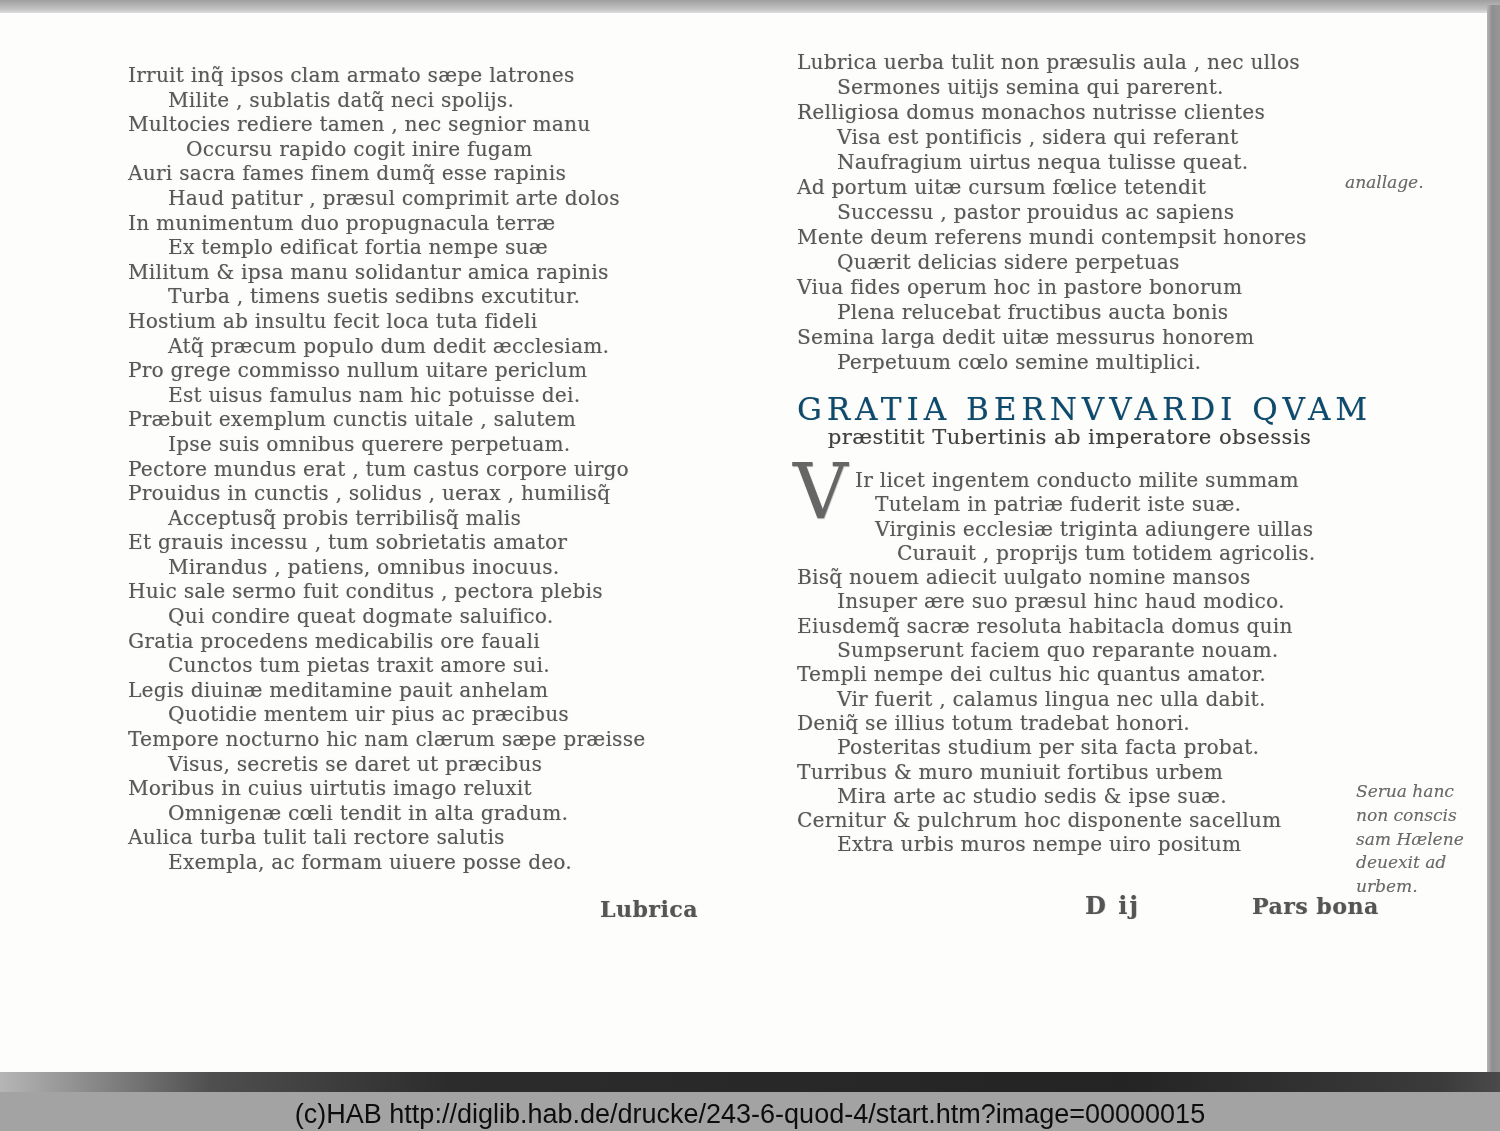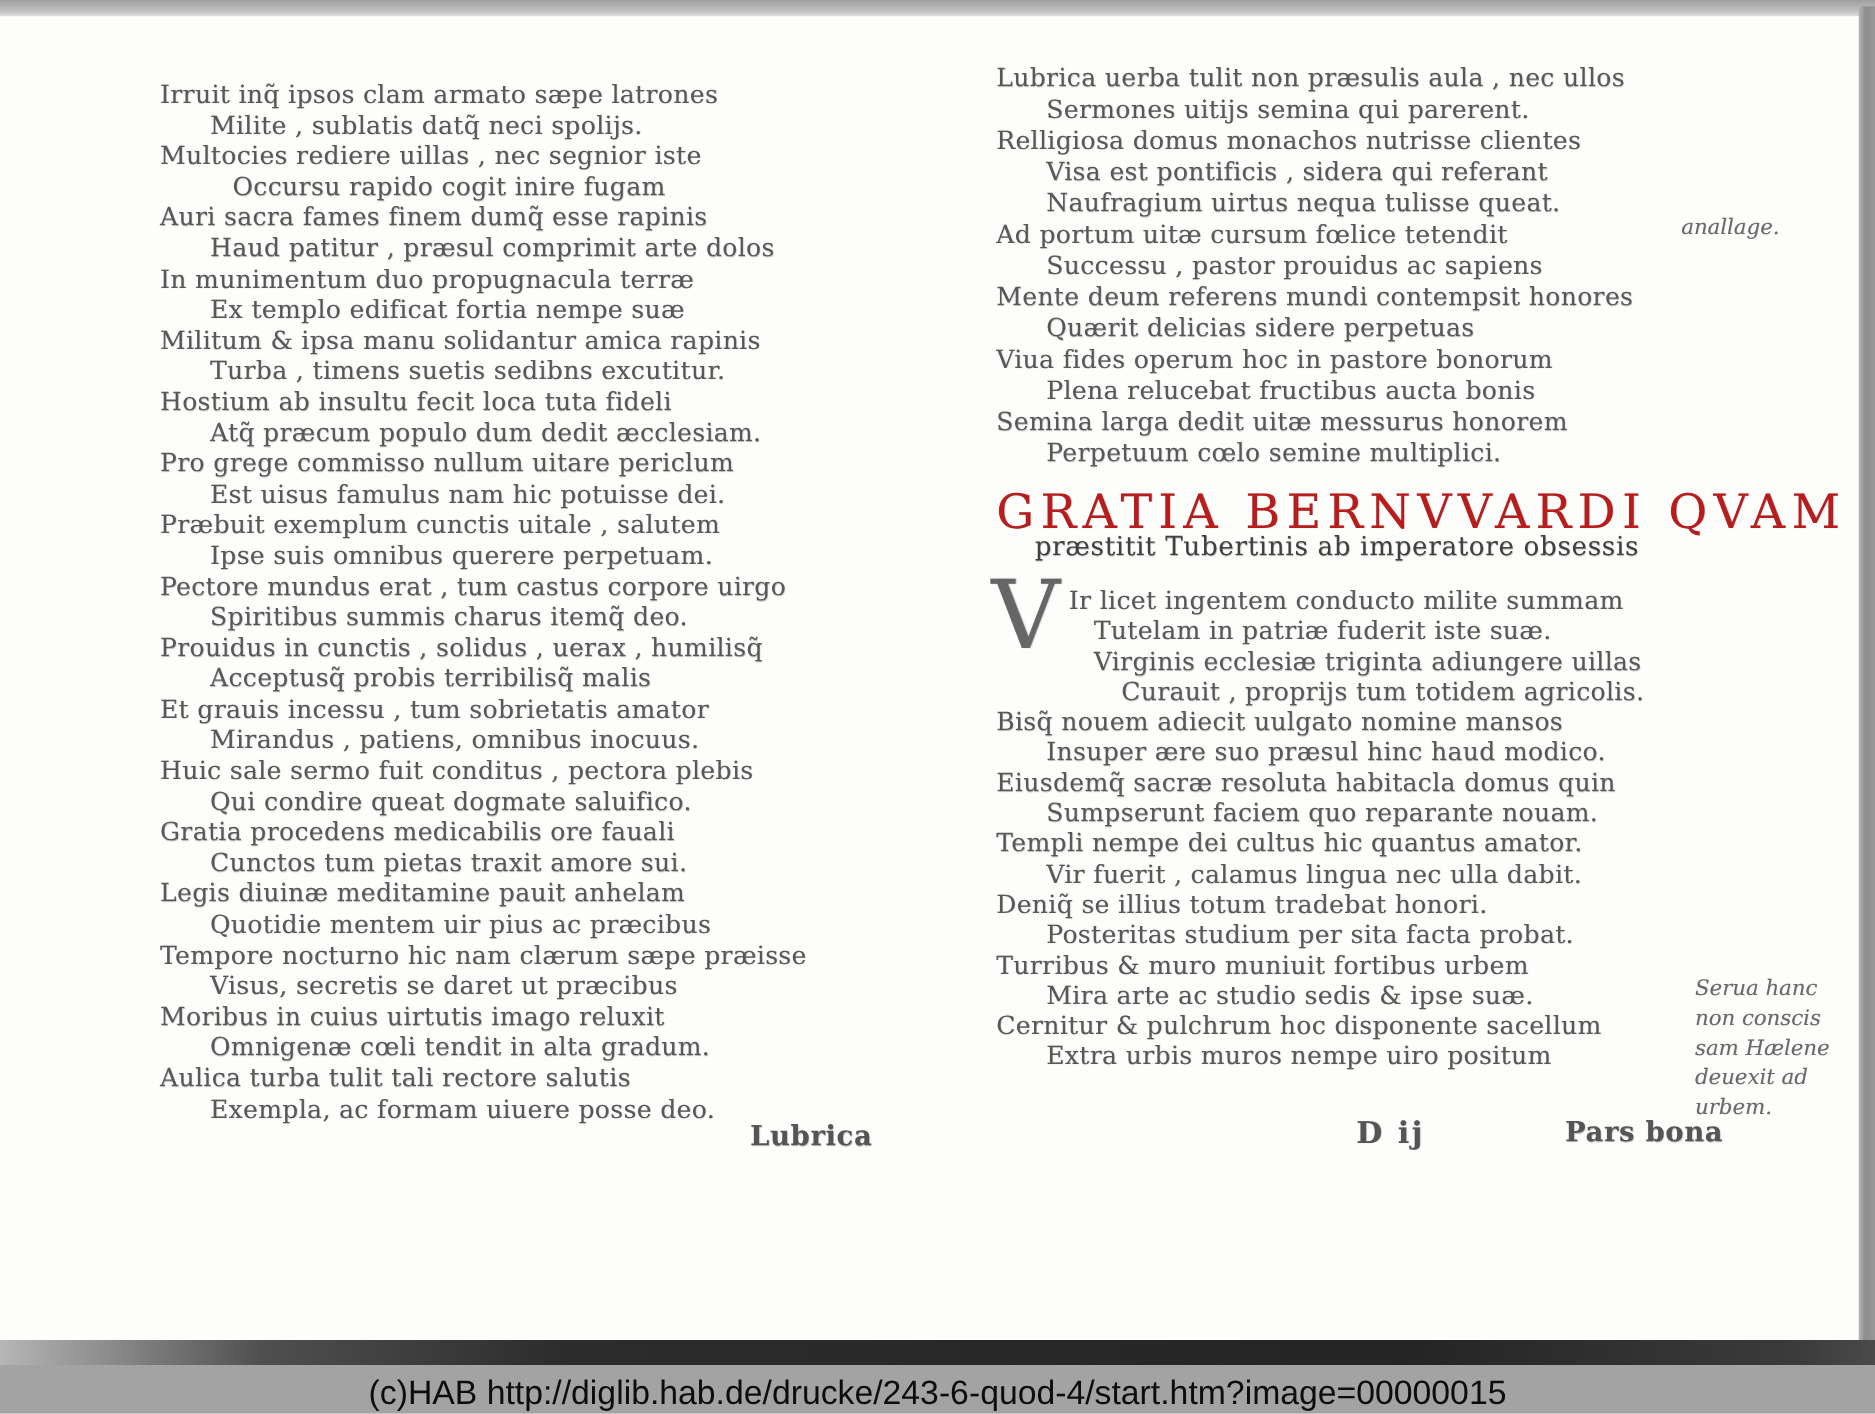--- a/index.html
+++ b/index.html
@@ -25,21 +25,21 @@
     text-shadow:0.4px 0.4px 0.7px rgba(90,90,90,0.45);white-space:nowrap;}
   #left-col{left:128px;top:63px;width:545px;line-height:24.6px;}
   #right-col{left:797px;top:50px;width:560px;line-height:25px;}
   .vline{white-space:nowrap;}
   .i0{margin-left:0;}
   .i1{margin-left:40px;}
   .i2{margin-left:58px;}
   .i3{margin-left:78px;}
   .i4{margin-left:100px;}
   .heading-block{margin-top:22px;margin-bottom:16px;text-align:center;width:545px;}
-  .heading{font-size:38px;letter-spacing:5px;color:#b91c1c;white-space:nowrap;}
+  .heading{font-size:31px;letter-spacing:5px;color:#0c4a6e;white-space:nowrap;}
   .subheading{font-size:21px;letter-spacing:0.5px;color:#404040;margin-top:3px;white-space:nowrap;}
   #poem2{line-height:24.3px;margin-top:18px;position:relative;}
   .dropcap{position:absolute;left:-4px;top:-6px;font-size:76px;line-height:60px;
     color:#666;text-shadow:0.5px 0.5px 1px rgba(90,90,90,0.5);}
   .catchword{position:absolute;font-weight:bold;font-size:22px;color:#555;
     letter-spacing:0.5px;text-shadow:0.4px 0.4px 0.8px rgba(80,80,80,0.5);white-space:nowrap;}
   #catchword-left{left:600px;top:896px;}
   #catchword-right{left:1252px;top:893px;}
   .signature{position:absolute;left:1085px;top:891px;font-size:24px;font-weight:bold;
     color:#555;letter-spacing:2px;text-shadow:0.4px 0.4px 0.8px rgba(80,80,80,0.5);text-align:right;}
@@ -52,36 +52,35 @@
 <body>
 
 <div class="stage">
 
   <div class="top-strip"></div>
   <div class="right-band"></div>
 
   <div id="left-col" class="verse-col">
       <div class="vline i0">Irruit inq̃ ipsos clam armato sæpe latrones</div>
       <div class="vline i1">Milite , sublatis datq̃ neci spolijs.</div>
-      <div class="vline i0">Multocies rediere uillas , nec segnior iste</div>
+      <div class="vline i0">Multocies rediere tamen , nec segnior manu</div>
       <div class="vline i2">Occursu rapido cogit inire fugam</div>
       <div class="vline i0">Auri sacra fames finem dumq̃ esse rapinis</div>
       <div class="vline i1">Haud patitur , præsul comprimit arte dolos</div>
       <div class="vline i0">In munimentum duo propugnacula terræ</div>
       <div class="vline i1">Ex templo edificat fortia nempe suæ</div>
       <div class="vline i0">Militum &amp; ipsa manu solidantur amica rapinis</div>
       <div class="vline i1">Turba , timens suetis sedibns excutitur.</div>
       <div class="vline i0">Hostium ab insultu fecit loca tuta fideli</div>
       <div class="vline i1">Atq̃ præcum populo dum dedit æcclesiam.</div>
       <div class="vline i0">Pro grege commisso nullum uitare periclum</div>
       <div class="vline i1">Est uisus famulus nam hic potuisse dei.</div>
       <div class="vline i0">Præbuit exemplum cunctis uitale , salutem</div>
       <div class="vline i1">Ipse suis omnibus querere perpetuam.</div>
       <div class="vline i0">Pectore mundus erat , tum castus corpore uirgo</div>
-      <div class="vline i1">Spiritibus summis charus itemq̃ deo.</div>
       <div class="vline i0">Prouidus in cunctis , solidus , uerax , humilisq̃</div>
       <div class="vline i1">Acceptusq̃ probis terribilisq̃ malis</div>
       <div class="vline i0">Et grauis incessu , tum sobrietatis amator</div>
       <div class="vline i1">Mirandus , patiens, omnibus inocuus.</div>
       <div class="vline i0">Huic sale sermo fuit conditus , pectora plebis</div>
       <div class="vline i1">Qui condire queat dogmate saluifico.</div>
       <div class="vline i0">Gratia procedens medicabilis ore fauali</div>
       <div class="vline i1">Cunctos tum pietas traxit amore sui.</div>
       <div class="vline i0">Legis diuinæ meditamine pauit anhelam</div>
       <div class="vline i1">Quotidie mentem uir pius ac præcibus</div>

